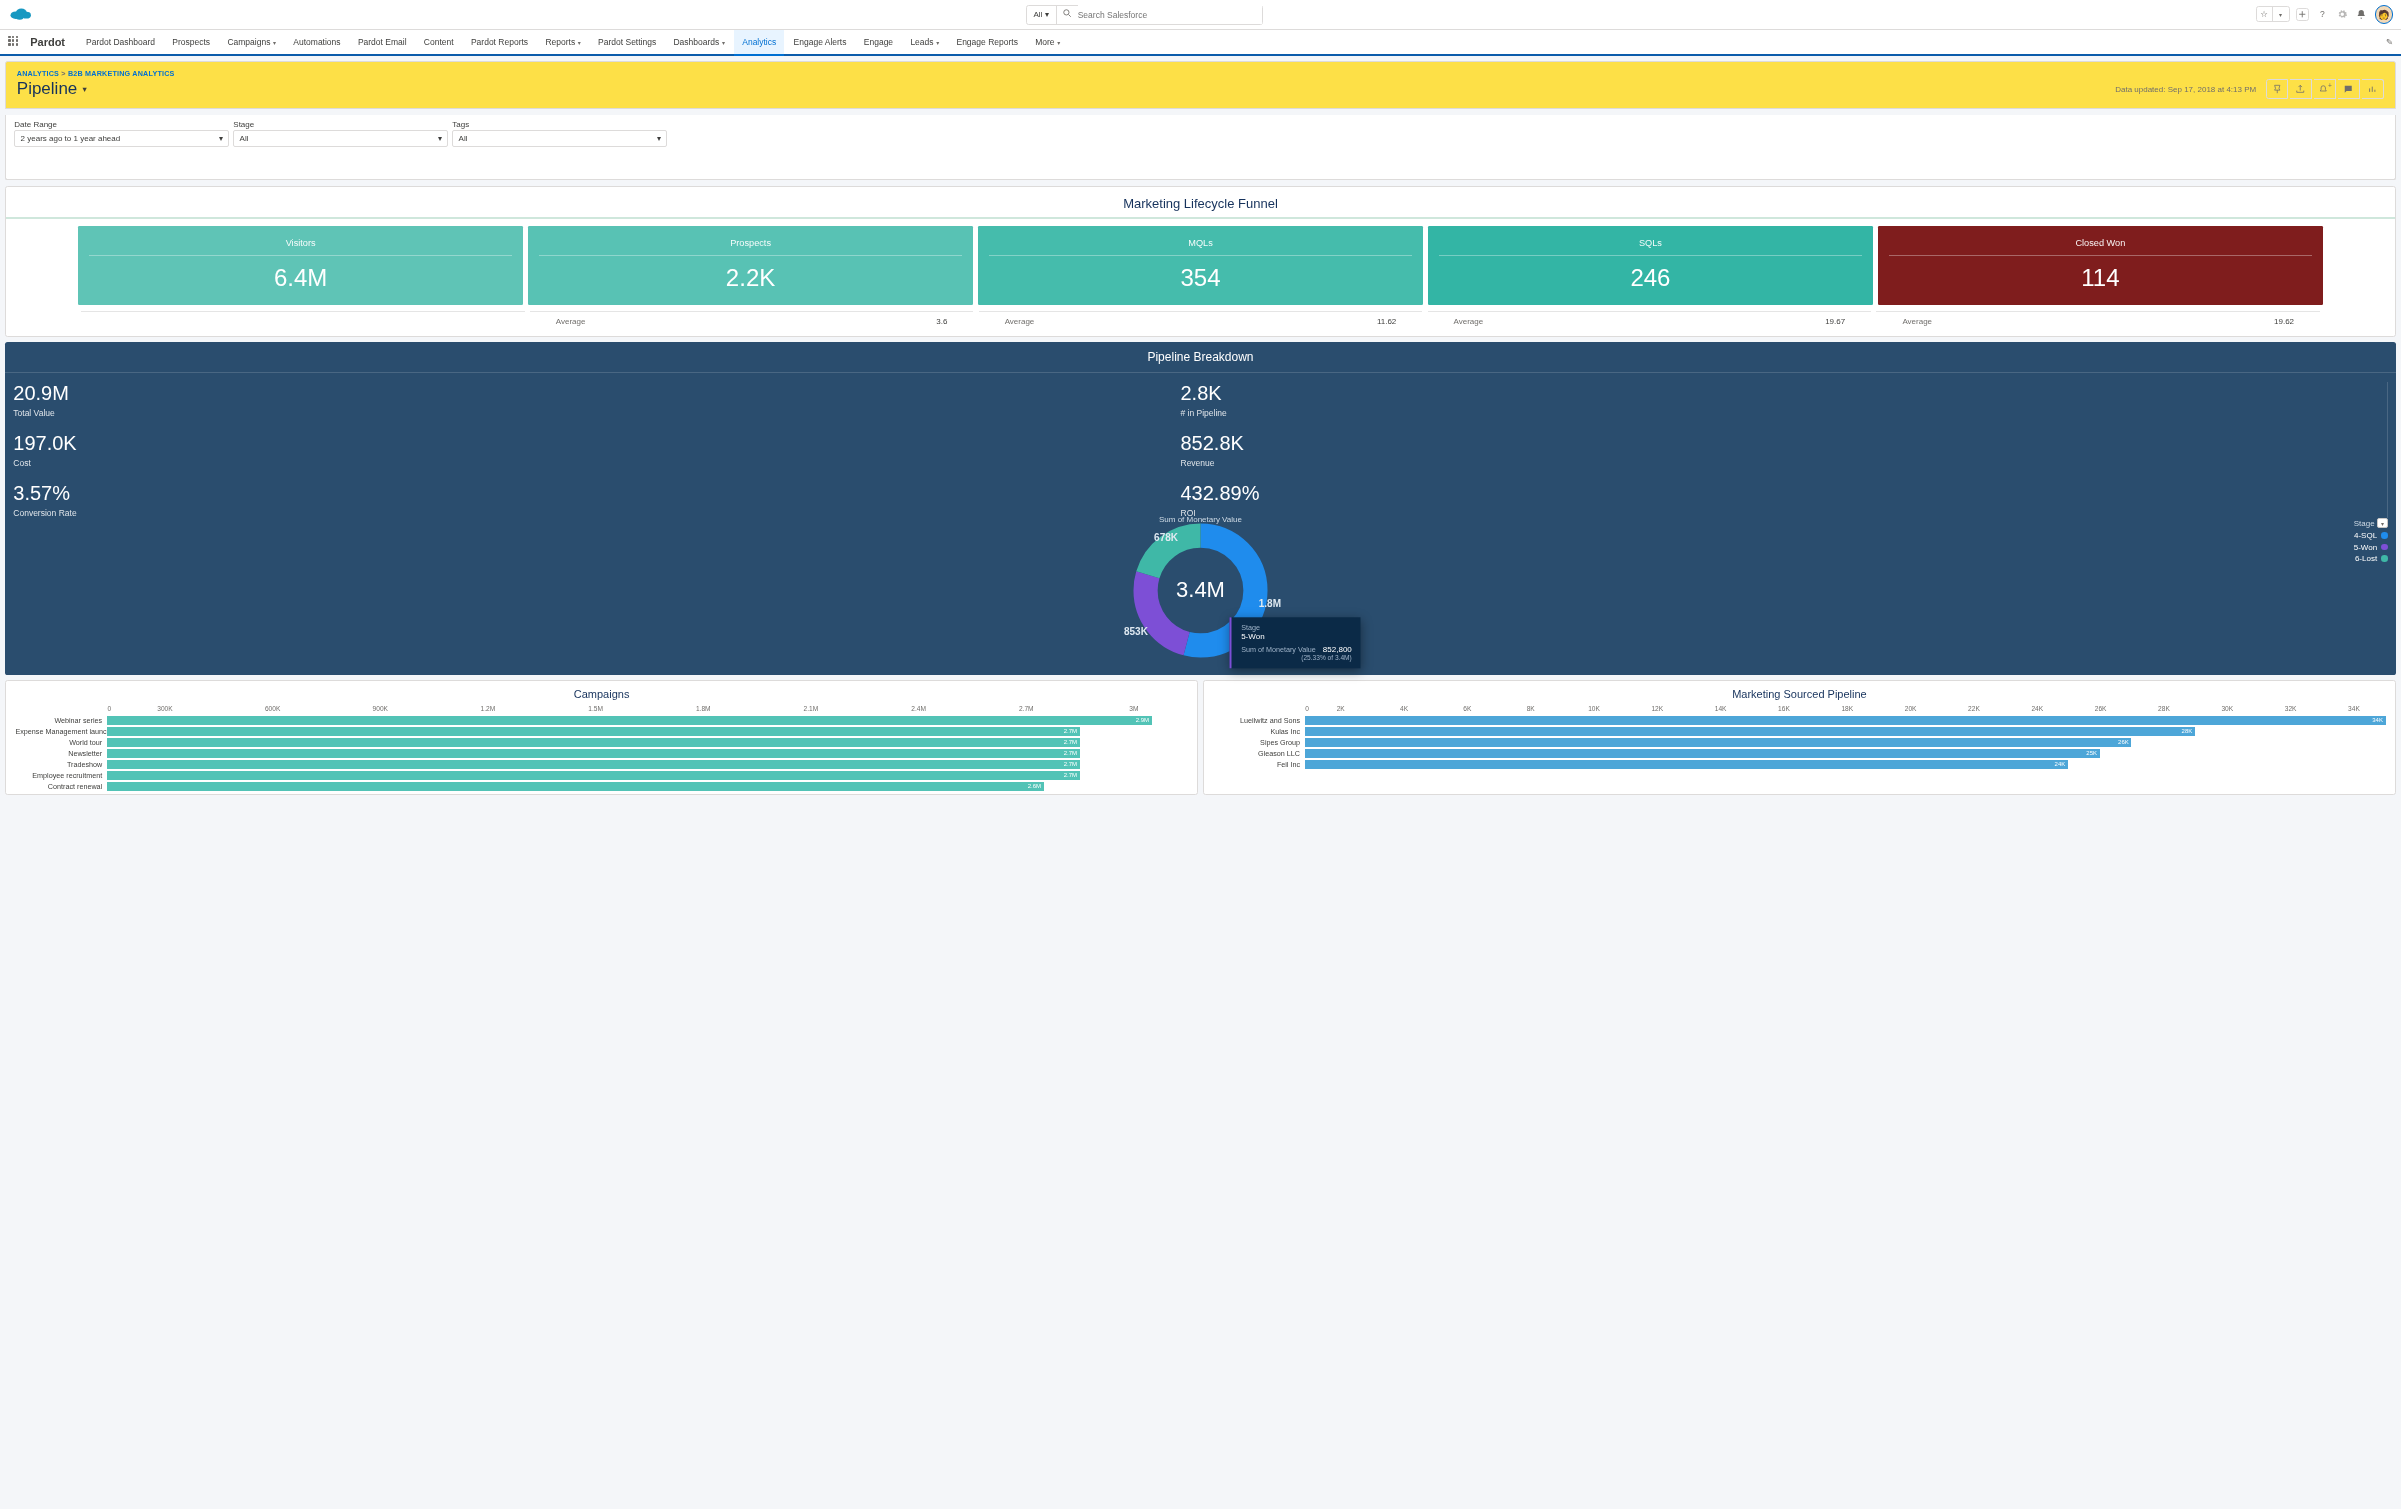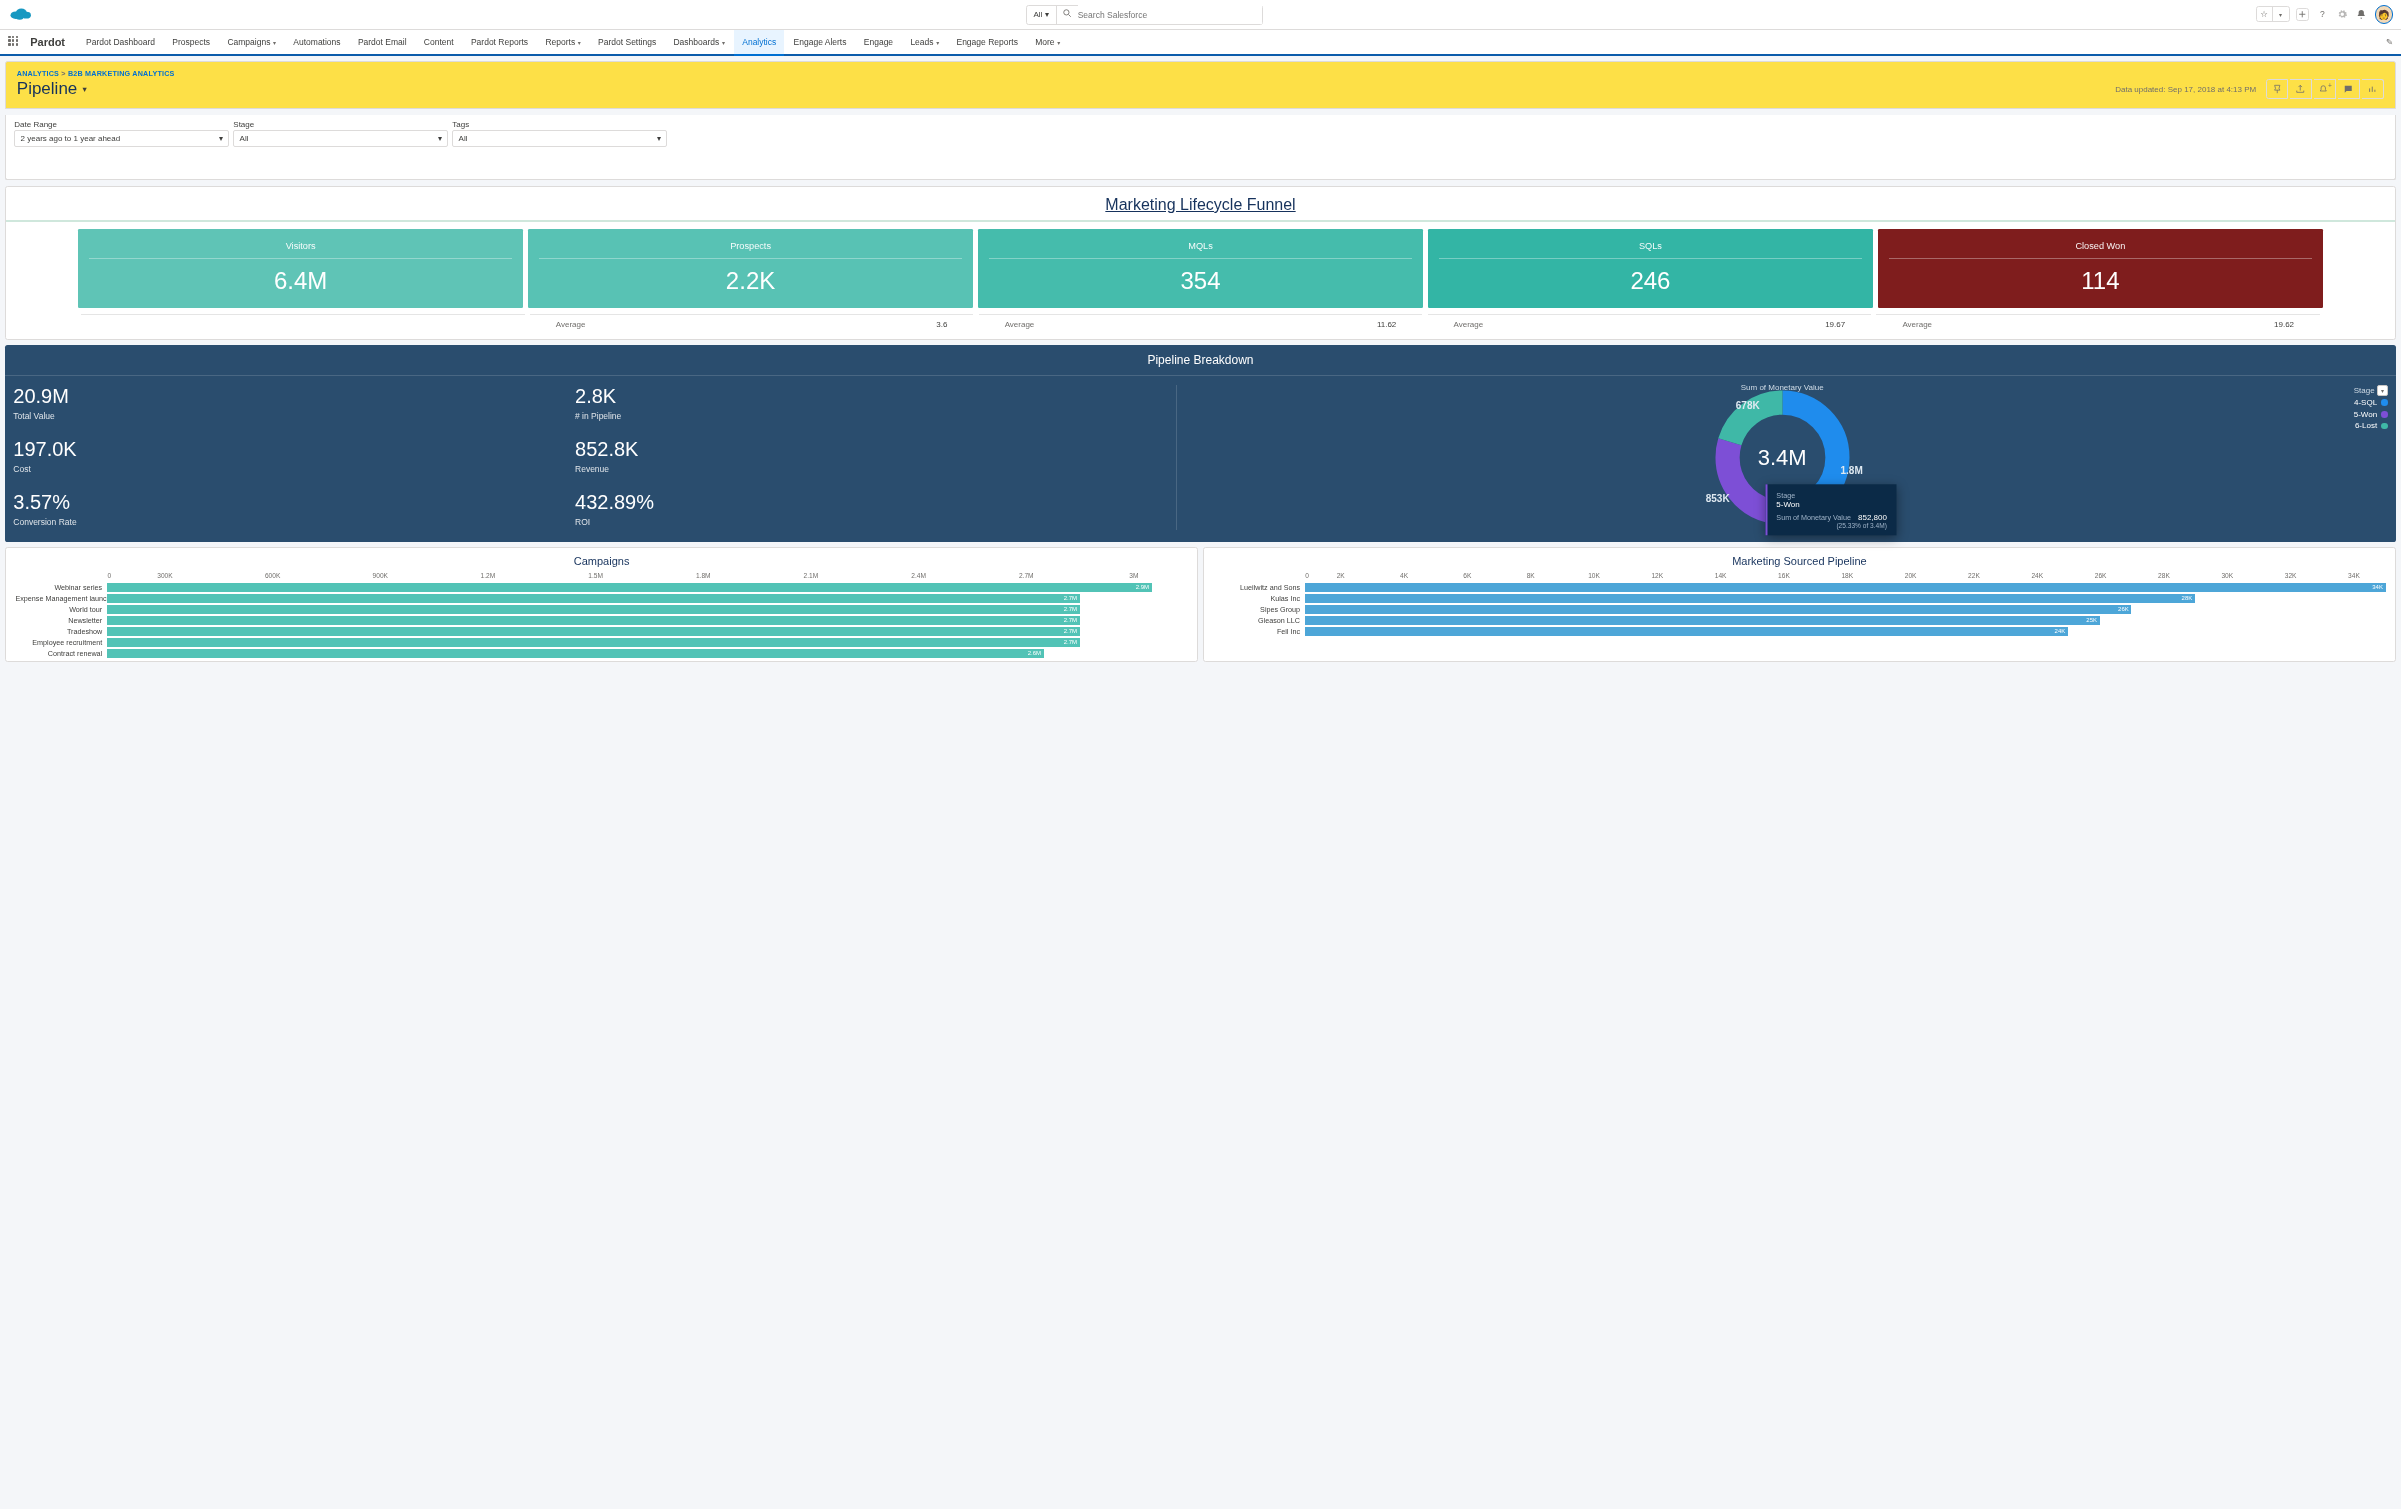--- a/index.html
+++ b/index.html
@@ -44,35 +44,35 @@
 .dash-head .hbtn + .hbtn{border-left:none;}
 
 
 .filters { background:#fff; margin:0 5.3px; border:0.7px solid #dddbda; border-top:none; border-radius:0 0 2.6px 2.6px; padding:5.3px 8px 32px; display:flex; gap:4px; margin-bottom:5.3px;}
 .filters .f { display:flex; flex-direction:column; gap:1.3px; width:215px; }
 .filters .f label{ font-size:8px; color:#3e3e3c; }
 .filters .f .sel{ border:0.7px solid #dddbda; border-radius:2px; height:17px; display:flex; align-items:center; justify-content:space-between; padding:0 5.3px; font-size:8px; cursor:pointer; }
 
 
 .panel { background:#fff; margin:0 5.3px 5.3px; border:0.7px solid #dddbda; border-radius:2.6px; }
-.panel-title { text-align:center; font-size:16px; color:#16325c; padding:9.2px 0 6.6px; border-bottom:2px solid #cfe7dc;text-decoration:underline;}
+.panel-title { text-align:center; font-size:13px; color:#16325c; padding:9.2px 0 6.6px; border-bottom:2px solid #cfe7dc;}
 .funnel-cards { display:flex; gap:5.3px; padding:6.6px 72px; }
 .fcard { flex:1; text-align:center; padding:12px 0 13px; border-radius:1.3px; color:#fff; }
 .fcard .lbl{ font-size:9.2px; opacity:.95; padding-bottom:6.6px; border-bottom:0.7px solid rgba(255,255,255,.35); margin:0 10.5px 8px; }
 .fcard .val{ font-size:24px; font-weight:300; }
 .fcard.c1{background:#5fc4b6;} .fcard.c2{background:#58c2b4;} .fcard.c3{background:#45bcac;} .fcard.c4{background:#33b5a5;} .fcard.c5{background:#7f1d1d;}
 .funnel-avg{ display:flex; padding:0 72px 9.2px; }
 .funnel-avg .seg{flex:1; display:flex; justify-content:space-between; padding:5.3px 26px 0 26px; border-top:0.7px solid #e5e5e5; font-size:8px; color:#706e6b; margin:0 2.6px;}
 .funnel-avg .seg:first-child{justify-content:flex-end;}
 .funnel-avg .seg .n{color:#3e3e3c;}
 
 
 .pipe { background:#2a4d6e; margin:0 5.3px 5.3px; border-radius:2.6px; color:#fff; display:flex; flex-direction:column; position:relative;}
 .pipe-title{ text-align:center; font-size:12px; padding:8px 0; border-bottom:0.7px solid rgba(255,255,255,.15);}
-.pipe-body{ display:flex; padding:9.2px 8px 12px; }
+.pipe-body{ display:flex; padding:9.2px 8px 12px;flex-direction:column; }
 .pipe-left{ flex:0 0 49%; border-right:0.7px solid rgba(255,255,255,.15); display:grid; grid-template-columns:1fr 1fr; row-gap:14.5px; padding-right:39px;}
 .pipe-left .big{ font-size:20px; font-weight:300; }
 .pipe-left .sm{ font-size:8.5px; opacity:.85; margin-top:2.6px; }
 .pipe-right{ flex:1; position:relative; display:flex; align-items:center; justify-content:center;}
 .donut-wrap{ position:relative; width:145px; height:145px;}
 .donut-wrap svg{width:100%; height:100%; transform:rotate(-90deg);}
 .donut-center{ position:absolute; inset:0; display:flex; align-items:center; justify-content:center; font-size:22px; font-weight:400;}
 .donut-lab{ position:absolute; font-size:10px; color:#dfe9f1;font-weight:bold;}
 .legend{ position:absolute; top:0; right:0; font-size:8px; text-align:right; }
 .legend .t{color:#cfdbe6; margin-bottom:2.6px; display:flex; align-items:center; gap:2.6px; justify-content:flex-end;}

